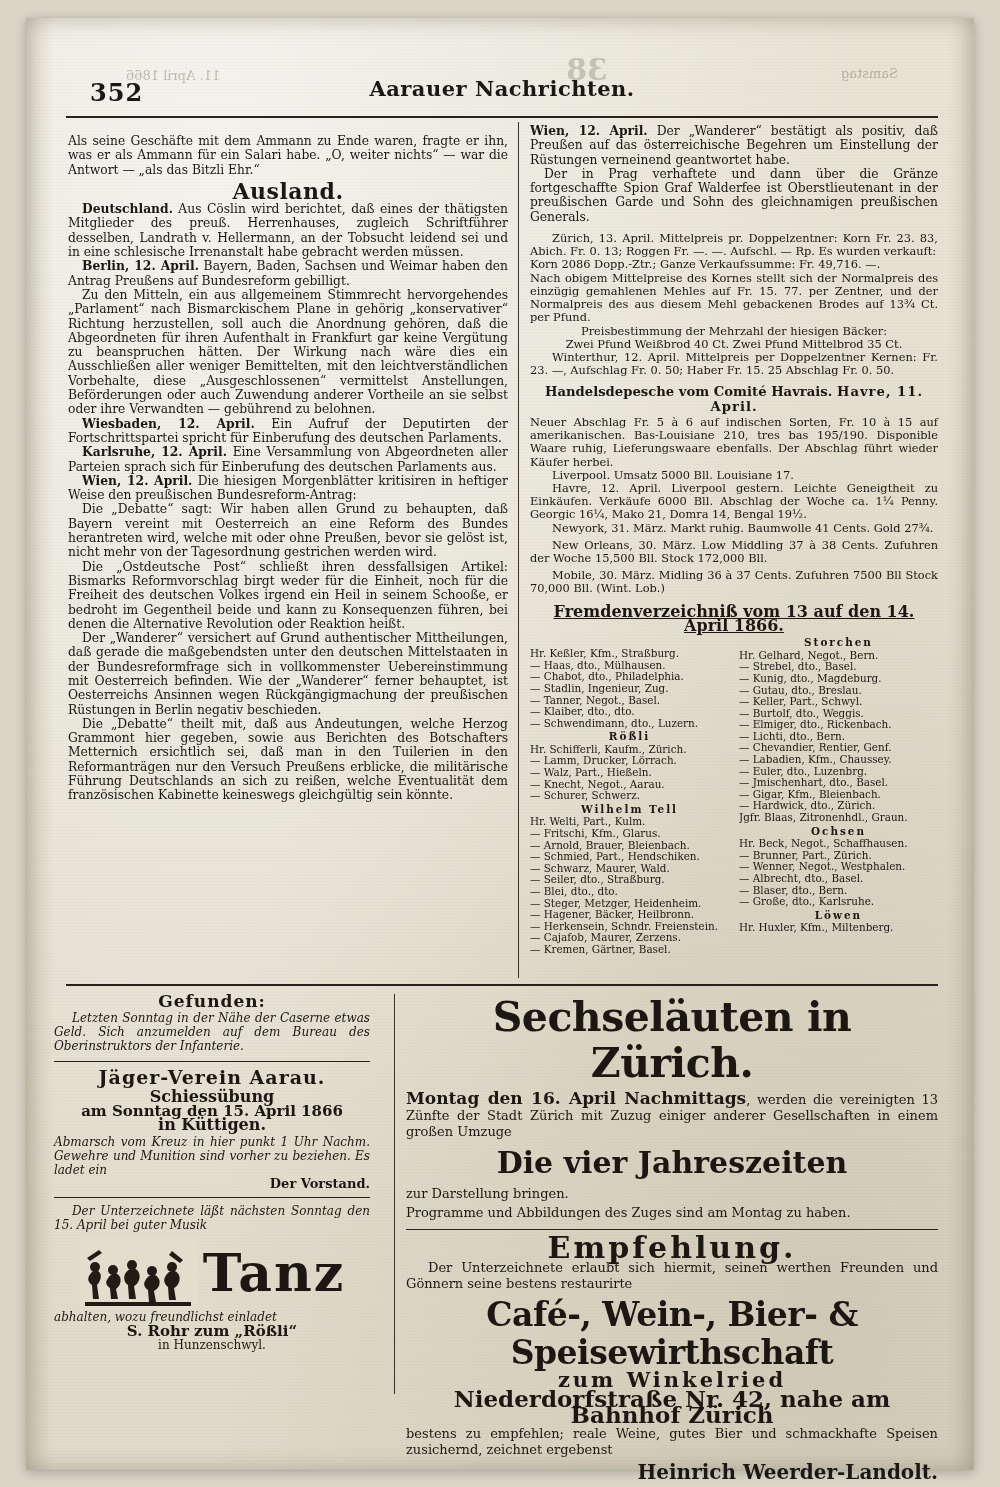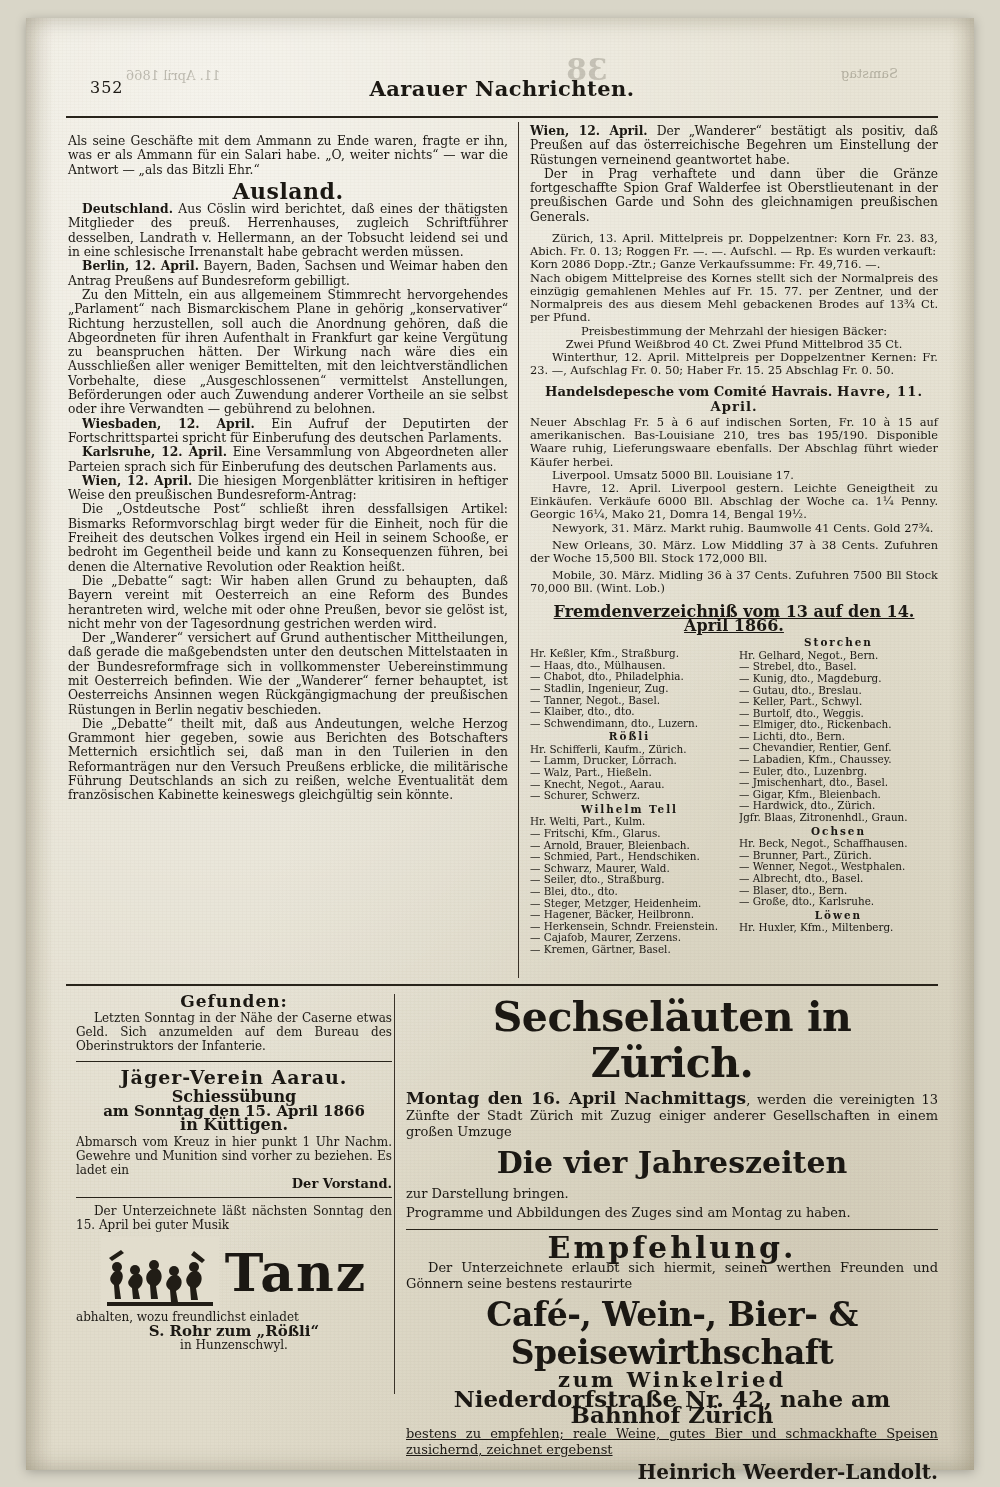--- a/index.html
+++ b/index.html
@@ -32,21 +32,21 @@
     position:absolute;left:0;top:0;width:948px;height:1452px;pointer-events:none;
     background:linear-gradient(90deg, rgba(130,118,90,0.18) 0px, rgba(255,255,255,0) 28px),
                linear-gradient(270deg, rgba(130,118,90,0.14) 0px, rgba(255,255,255,0) 24px);
   }
 
   
   .masthead{
     position:absolute;left:40px;top:52px;width:872px;height:42px;
   }
   .folio{
-    position:absolute;left:24px;top:8px;font-size:16px;font-weight:normal;
+    position:absolute;left:24px;top:8px;font-size:24px;font-weight:bold;
     font-family:"DejaVu Serif", serif;letter-spacing:1px;
   }
   .paper-title{
     position:absolute;left:0;right:0;top:6px;text-align:center;
     font-size:21px;font-weight:bold;letter-spacing:.5px;
   }
   .ghost-left,.ghost-right{
     position:absolute;top:0;font-size:13px;color:rgba(60,55,40,0.30);
     transform:scaleX(-1);
   }
@@ -93,21 +93,21 @@
   }
   .fremden{
     display:flex;gap:10px;margin-top:2px;font-size:10.4px;line-height:11.6px;
   }
   .fremden .fcol{width:50%;}
   .fgrp{text-align:center;font-weight:bold;letter-spacing:2px;margin:2px 0 1px;}
   .fline{white-space:nowrap;overflow:hidden;}
 
   
   .adL{
-    position:absolute;left:50px;top:976px;width:316px;
+    position:absolute;left:28px;top:976px;width:316px;
     font-size:12px;line-height:14px;text-align:center;
   }
   .adR{
     position:absolute;left:380px;top:976px;width:532px;
     font-size:13px;line-height:16px;
   }
   .ad-just{text-align:justify;}
   .hr-thin{height:1px;background:#2a251c;margin:8px 0;}
   .hr-thin2{height:1px;background:#2a251c;margin:6px 0;}
   .big-script{
@@ -123,21 +123,21 @@
   }
   .winkel{font-weight:bold;text-align:center;font-size:21px;letter-spacing:3px;}
   .sign{font-weight:bold;text-align:right;font-size:20px;margin-top:6px;}
   .tanz{
     font-weight:bold;font-size:52px;letter-spacing:2px;
   }
   .tanz-row{display:flex;align-items:center;justify-content:center;gap:6px;margin-top:4px;}
   .woodcut{width:118px;height:74px;}
   .ad-left-title{font-size:17px;font-weight:bold;letter-spacing:1px;}
   .ad-left-title2{font-size:19px;font-weight:bold;letter-spacing:1px;}
-  .lead{text-indent:0;text-align:justify;font-size:12px;line-height:14px;}
+  .lead{text-indent:0;text-align:justify;font-size:12px;line-height:14px;font-style:italic;}
 </style>
 </head>
 <body>
 
 <div class="page">
   <div class="grain"></div>
   <div class="fold"></div>
 
   <div class="masthead">
     <div class="ghost-left">11. April 1866</div>
@@ -155,22 +155,22 @@
     <p class="noind">Als seine Geschäfte mit dem Ammann zu Ende waren, fragte er ihn, was er als Ammann für ein Salari habe. „O, weiter nichts“ — war die Antwort — „als das Bitzli Ehr.“</p>
 
     <div class="heading">Ausland.</div>
 
     <p><span class="place">Deutschland.</span> <span>Aus Cöslin wird berichtet, daß eines der thätigsten Mitglieder des preuß. Herrenhauses, zugleich Schriftführer desselben, Landrath v. Hellermann, an der Tobsucht leidend sei und in eine schlesische Irrenanstalt habe gebracht werden müssen.</span></p>
     <p><span class="place">Berlin, 12. April.</span> <span>Bayern, Baden, Sachsen und Weimar haben den Antrag Preußens auf Bundesreform gebilligt.</span></p>
     <p><span>Zu den Mitteln, ein aus allgemeinem Stimmrecht hervorgehendes „Parlament“ nach Bismarckischem Plane in gehörig „konservativer“ Richtung herzustellen, soll auch die Anordnung gehören, daß die Abgeordneten für ihren Aufenthalt in Frankfurt gar keine Vergütung zu beanspruchen hätten. Der Wirkung nach wäre dies ein Ausschließen aller weniger Bemittelten, mit den leichtverständlichen Vorbehalte, diese „Ausgeschlossenen“ vermittelst Anstellungen, Beförderungen oder auch Zuwendung anderer Vortheile an sie selbst oder ihre Verwandten — gebührend zu belohnen.</span></p>
     <p><span class="place">Wiesbaden, 12. April.</span> <span>Ein Aufruf der Deputirten der Fortschrittspartei spricht für Einberufung des deutschen Parlaments.</span></p>
     <p><span class="place">Karlsruhe, 12. April.</span> <span>Eine Versammlung von Abgeordneten aller Parteien sprach sich für Einberufung des deutschen Parlaments aus.</span></p>
     <p><span class="place">Wien, 12. April.</span> <span>Die hiesigen Morgenblätter kritisiren in heftiger Weise den preußischen Bundesreform-Antrag:</span></p>
+    <p><span>Die „Debatte“ sagt: Wir haben allen Grund zu behaupten, daß Bayern vereint mit Oesterreich an eine Reform des Bundes herantreten wird, welche mit oder ohne Preußen, bevor sie gelöst ist, nicht mehr von der Tagesordnung gestrichen werden wird.</span></p>
     <p><span>Die „Ostdeutsche Post“ schließt ihren dessfallsigen Artikel: Bismarks Reformvorschlag birgt weder für die Einheit, noch für die Freiheit des deutschen Volkes irgend ein Heil in seinem Schooße, er bedroht im Gegentheil beide und kann zu Konsequenzen führen, bei denen die Alternative Revolution oder Reaktion heißt.</span></p>
-    <p><span>Die „Debatte“ sagt: Wir haben allen Grund zu behaupten, daß Bayern vereint mit Oesterreich an eine Reform des Bundes herantreten wird, welche mit oder ohne Preußen, bevor sie gelöst ist, nicht mehr von der Tagesordnung gestrichen werden wird.</span></p>
     <p><span>Der „Wanderer“ versichert auf Grund authentischer Mittheilungen, daß gerade die maßgebendsten unter den deutschen Mittelstaaten in der Bundesreformfrage sich in vollkommenster Uebereinstimmung mit Oesterreich befinden. Wie der „Wanderer“ ferner behauptet, ist Oesterreichs Ansinnen wegen Rückgängigmachung der preußischen Rüstungen in Berlin negativ beschieden.</span></p>
     <p><span>Die „Debatte“ theilt mit, daß aus Andeutungen, welche Herzog Grammont hier gegeben, sowie aus Berichten des Botschafters Metternich ersichtlich sei, daß man in den Tuilerien in den Reformanträgen nur den Versuch Preußens erblicke, die militärische Führung Deutschlands an sich zu reißen, welche Eventualität dem französischen Kabinette keineswegs gleichgültig sein könnte.</span></p>
   </div>
 
   <div class="col colR">
     <p class="noind"><span class="place">Wien, 12. April.</span> <span>Der „Wanderer“ bestätigt als positiv, daß Preußen auf das österreichische Begehren um Einstellung der Rüstungen verneinend geantwortet habe.</span></p>
     <p><span>Der in Prag verhaftete und dann über die Gränze fortgeschaffte Spion Graf Walderfee ist Oberstlieutenant in der preußischen Garde und Sohn des gleichnamigen preußischen Generals.</span></p>
 
     <div class="small" style="margin-top:8px;">
       <p class="center noind" style="text-align:justify;text-indent:22px;">Zürich, 13. April.  Mittelpreis pr. Doppelzentner: Korn Fr. 23. 83, Abich. Fr. 0. 13; Roggen Fr. —. —. Aufschl. — Rp.  Es wurden verkauft:</p>
@@ -306,16 +306,16 @@
     <div class="mid-script">Die vier Jahreszeiten</div>
     <div>zur Darstellung bringen.</div>
     <div style="margin-top:3px;">Programme und Abbildungen des Zuges sind am Montag zu haben.</div>
     <div class="hr-thin"></div>
 
     <div class="emp">Empfehlung.</div>
     <div class="ad-just" style="text-indent:22px;">Der Unterzeichnete erlaubt sich hiermit, seinen werthen Freunden und Gönnern seine bestens restaurirte</div>
     <div class="cafe" style="margin-top:4px;">Café-, Wein-, Bier- &amp; Speisewirthschaft</div>
     <div class="winkel">zum Winkelried</div>
     <div style="text-align:center;font-weight:bold;font-size:23px;margin-top:3px;">Niederdorfstraße Nr. 42, nahe am Bahnhof Zürich</div>
-    <div class="ad-just" style="margin-top:3px;text-decoration:underline;">bestens zu empfehlen; reale Weine, gutes Bier und schmackhafte Speisen zusichernd, zeichnet ergebenst</div>
+    <div class="ad-just" style="margin-top:3px;">bestens zu empfehlen; reale Weine, gutes Bier und schmackhafte Speisen zusichernd, zeichnet ergebenst</div>
     <div class="sign">Heinrich Weerder-Landolt.</div>
   </div>
 </div>
 
 </body></html>

